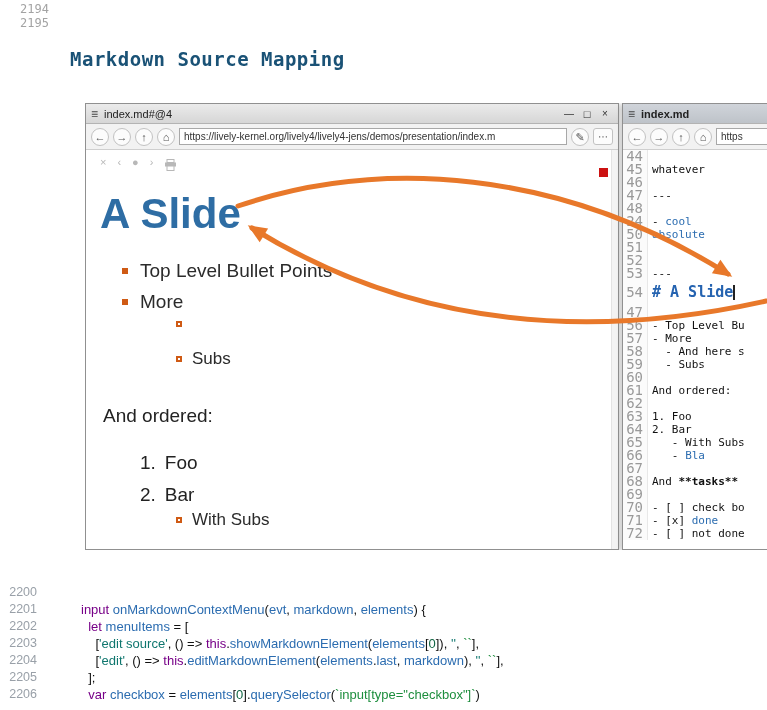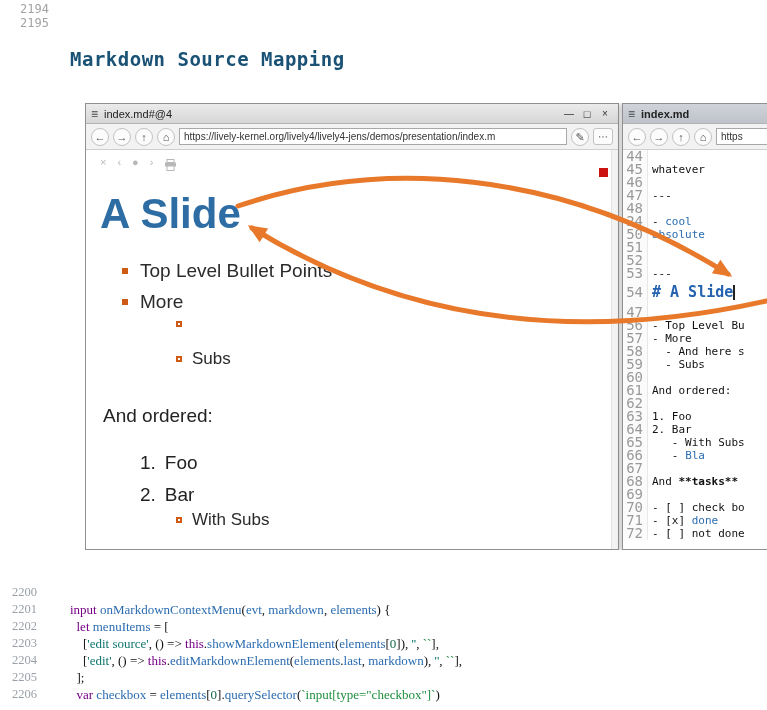--- a/index.html
+++ b/index.html
@@ -89,21 +89,21 @@
   .tk-h  { color:#2563b0; font-weight:bold; font-size:15px;margin-top:32px; }
   .tk-caret { display:inline-block; width:2px; height:15px; background:#222;
     vertical-align:text-bottom; }
 
   
   .arrows { position:absolute; left:0; top:0; pointer-events:none; z-index:20; }
 
   
   .codeblock { position:absolute; top:584px; left:0; width:767px; }
   .crow { display:flex; min-height:17px; line-height:17px;
-    font-family:Liberation Serif, serif; font-size:13px; }
+    font-family:Liberation Sans, sans-serif; font-size:13px;gap:11px; }
   .cg { width:37px; flex:none; text-align:right; color:#99a0a8; font-size:12.5px; }
   .cc { padding-left:33px; white-space:pre; color:#111; }
 </style>
 </head>
 <body>
 
 <div class="page">
 
   <div class="topgut">
 

